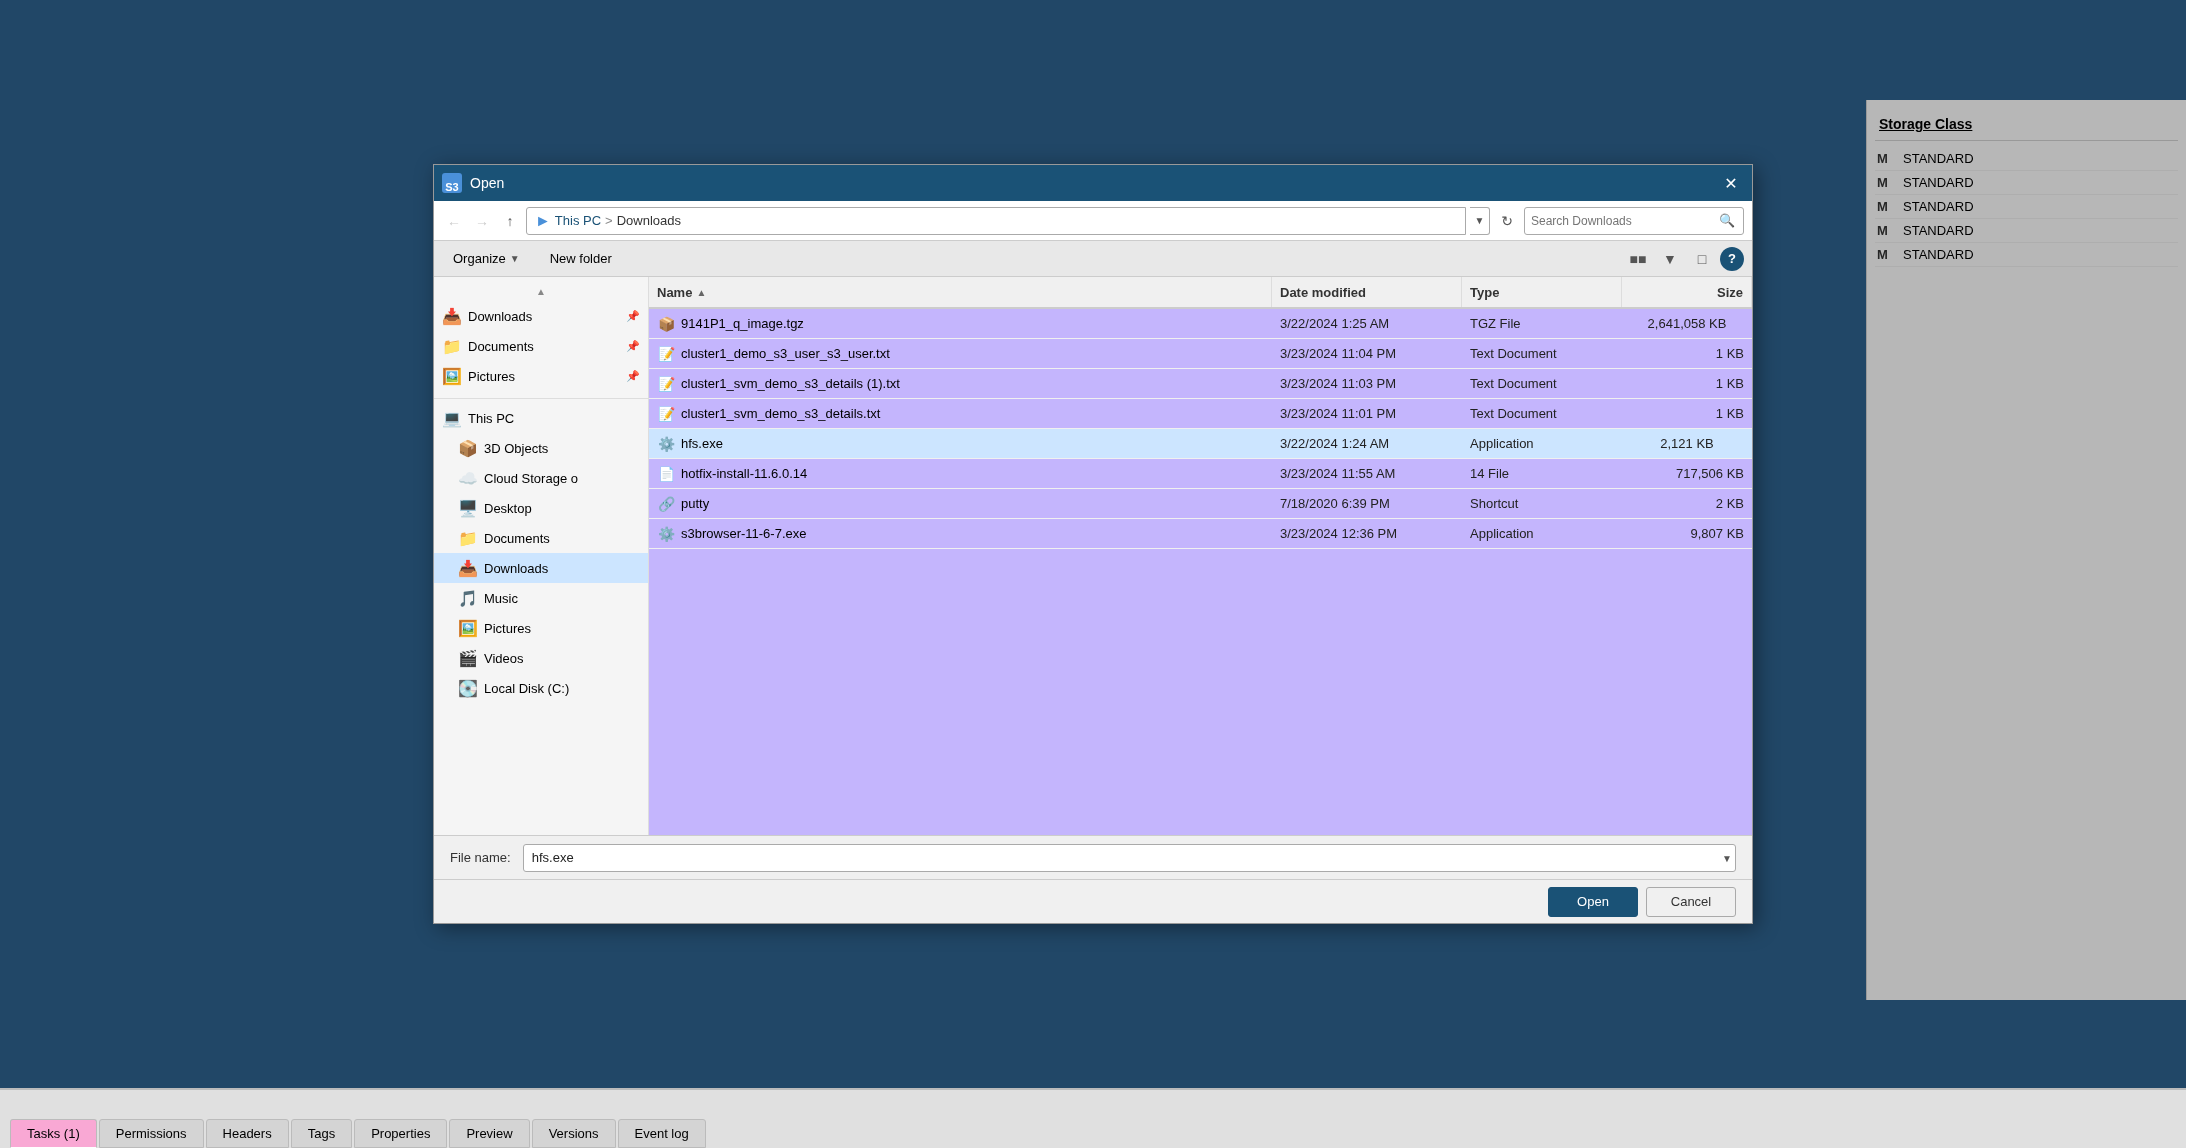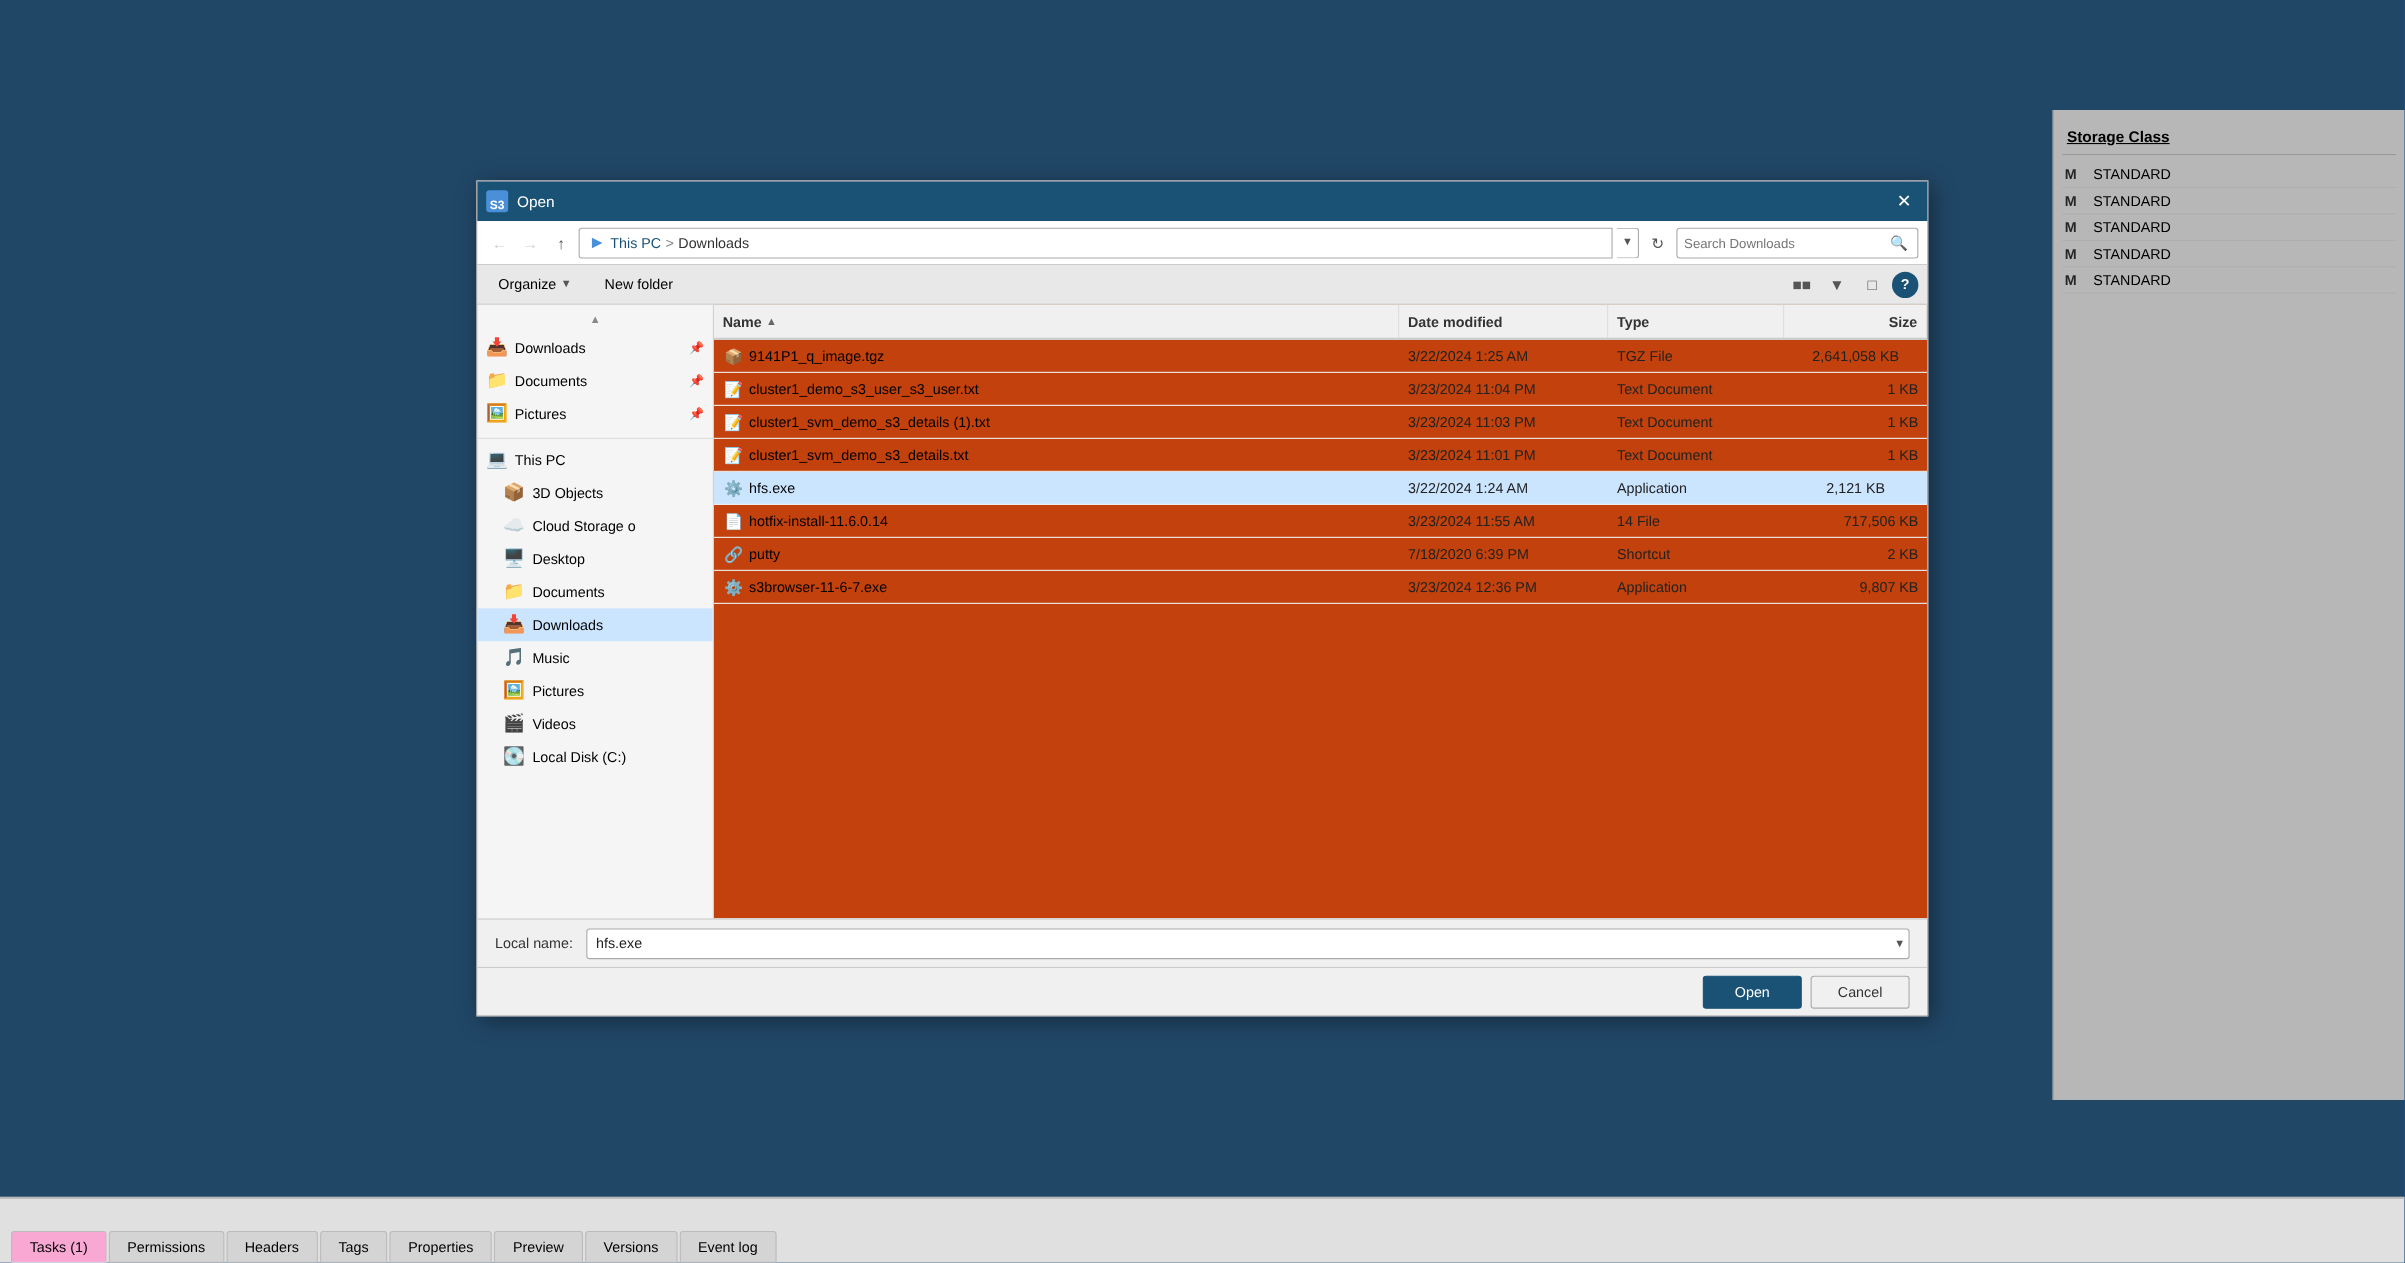--- a/index.html
+++ b/index.html
@@ -310,21 +310,21 @@
     .scroll-arrow {
       display: flex; align-items: center; justify-content: center;
       height: 20px; font-size: 10px; color: #888;
       cursor: pointer;
     }
 
     
     .file-list-container {
       flex: 1;
       overflow-y: auto;
-      background: #c2410c;
+      background: #c4b5fd;
     }
     .file-list-header {
       display: flex;
       align-items: center;
       background: #f0f0f0;
       border-bottom: 2px solid #ccc;
       position: sticky;
       top: 0;
       z-index: 10;
       height: 32px;
@@ -731,21 +731,21 @@
     <div class="file-cell col-date" style="width:190px;">3/23/2024 12:36 PM</div>
     <div class="file-cell col-type" style="width:160px;">Application</div>
     <div class="file-cell col-size" style="width:130px;text-align:right;">9,807 KB</div>
   </div>
           </div>
       </div>
 
     </div>
 
     <div class="filename-bar">
-      <span class="filename-label">Local name:</span>
+      <span class="filename-label">File name:</span>
       <div class="filename-input-wrap">
         <input class="filename-input" type="text" value="hfs.exe" style="">
         <span class="filename-dropdown-arrow">▼</span>
       </div>
     </div>
 
     <div class="action-buttons">
       <button class="action-btn primary">Open</button>
       <button class="action-btn secondary">Cancel</button>
     </div>

